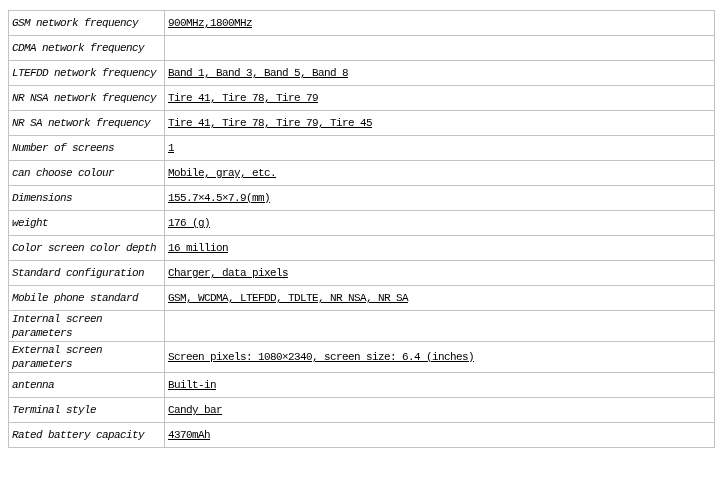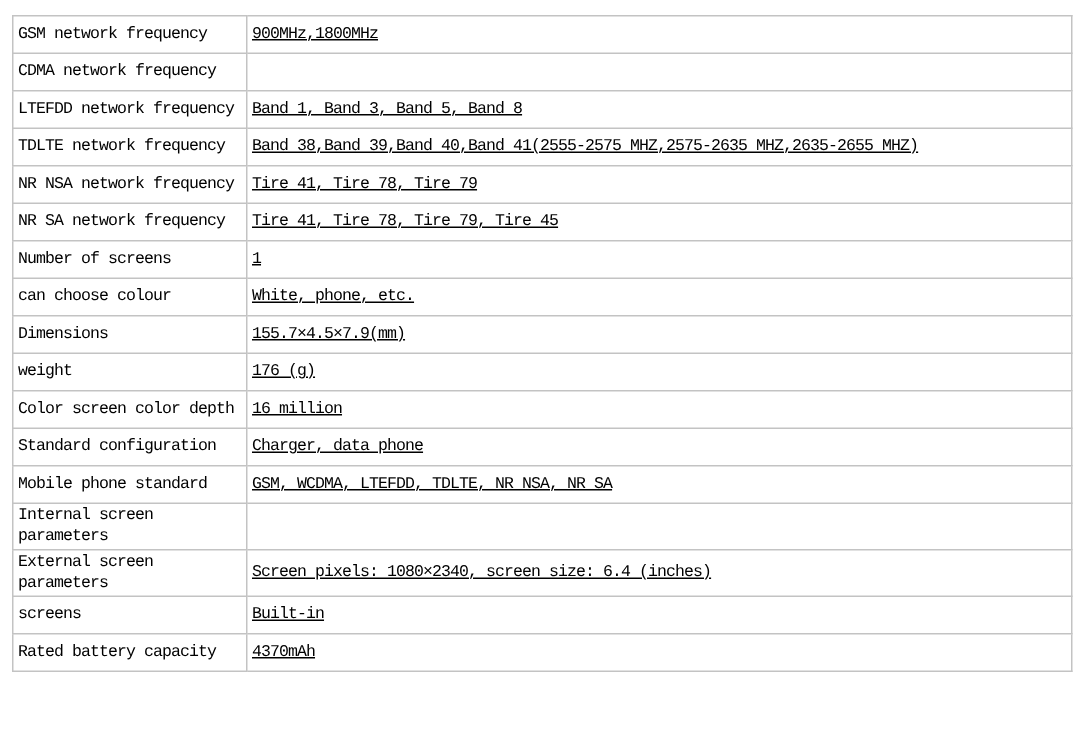--- a/index.html
+++ b/index.html
@@ -28,20 +28,21 @@
   }
   table.specs td {
     border: 1px solid var(--border, #c3c3c3);
     padding: 1px 2px 1px 3px;
     vertical-align: middle;
     line-height: 14px;
     overflow: hidden;
   }
   td.label {
     width: 150px;
+    font-style: italic;
   }
   td.value {
     white-space: pre;
     text-decoration: underline;
   }
   tr.r25 { height: 25px; }
   tr.r30 { height: 30px; }
 </style>
 </head>
 <body>
@@ -55,70 +56,70 @@
       </tr>
       <tr class="r25">
         <td class="label">CDMA network frequency</td>
         <td class="value"></td>
       </tr>
       <tr class="r25">
         <td class="label">LTEFDD network frequency</td>
         <td class="value">Band 1, Band 3, Band 5, Band 8</td>
       </tr>
       <tr class="r25">
-        <td class="label">TDLTE network frequency</td>
-        <td class="value">Band 38,Band 39,Band 40,Band 41(2555-2575 MHZ,2575-2635 MHZ,2635-2655 MHZ)</td>
-      </tr>
-      <tr class="r25">
         <td class="label">NR NSA network frequency</td>
         <td class="value">Tire 41, Tire 78, Tire 79</td>
       </tr>
       <tr class="r25">
         <td class="label">NR SA network frequency</td>
         <td class="value">Tire 41, Tire 78, Tire 79, Tire 45</td>
       </tr>
       <tr class="r25">
         <td class="label">Number of screens</td>
         <td class="value">1</td>
       </tr>
       <tr class="r25">
         <td class="label">can choose colour</td>
-        <td class="value">White, phone, etc.</td>
+        <td class="value">Mobile, gray, etc.</td>
       </tr>
       <tr class="r25">
         <td class="label">Dimensions</td>
         <td class="value">155.7×4.5×7.9(mm)</td>
       </tr>
       <tr class="r25">
         <td class="label">weight</td>
         <td class="value">176 (g)</td>
       </tr>
       <tr class="r25">
         <td class="label">Color screen color depth</td>
         <td class="value">16 million</td>
       </tr>
       <tr class="r25">
         <td class="label">Standard configuration</td>
-        <td class="value">Charger, data phone</td>
+        <td class="value">Charger, data pixels</td>
       </tr>
       <tr class="r25">
         <td class="label">Mobile phone standard</td>
         <td class="value">GSM, WCDMA, LTEFDD, TDLTE, NR NSA, NR SA</td>
       </tr>
       <tr class="r30">
         <td class="label">Internal screen parameters</td>
         <td class="value"></td>
       </tr>
       <tr class="r30">
         <td class="label">External screen parameters</td>
         <td class="value">Screen pixels: 1080×2340, screen size: 6.4 (inches)</td>
       </tr>
       <tr class="r25">
-        <td class="label">screens</td>
+        <td class="label">antenna</td>
         <td class="value">Built-in</td>
+      </tr>
+      <tr class="r25">
+        <td class="label">Terminal style</td>
+        <td class="value">Candy bar</td>
       </tr>
       <tr class="r25">
         <td class="label">Rated battery capacity</td>
         <td class="value">4370mAh</td>
       </tr>
     </tbody>
   </table>
 </div>
 
 </body></html>

